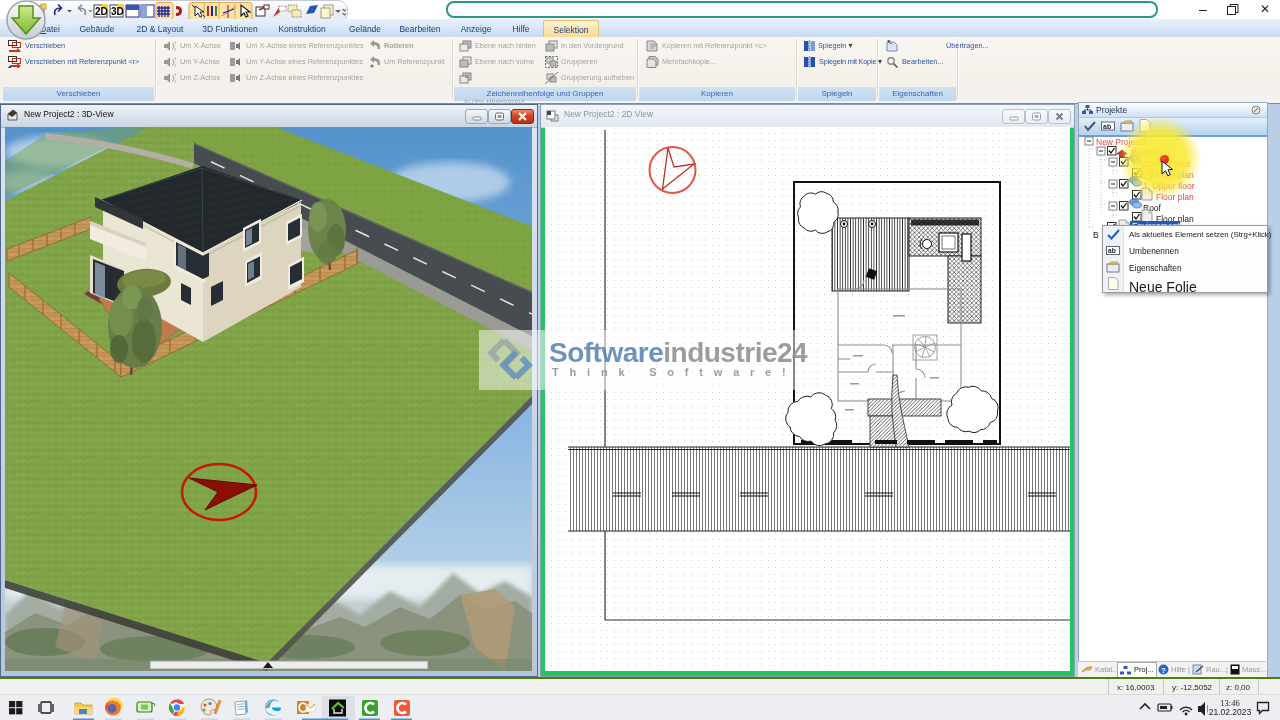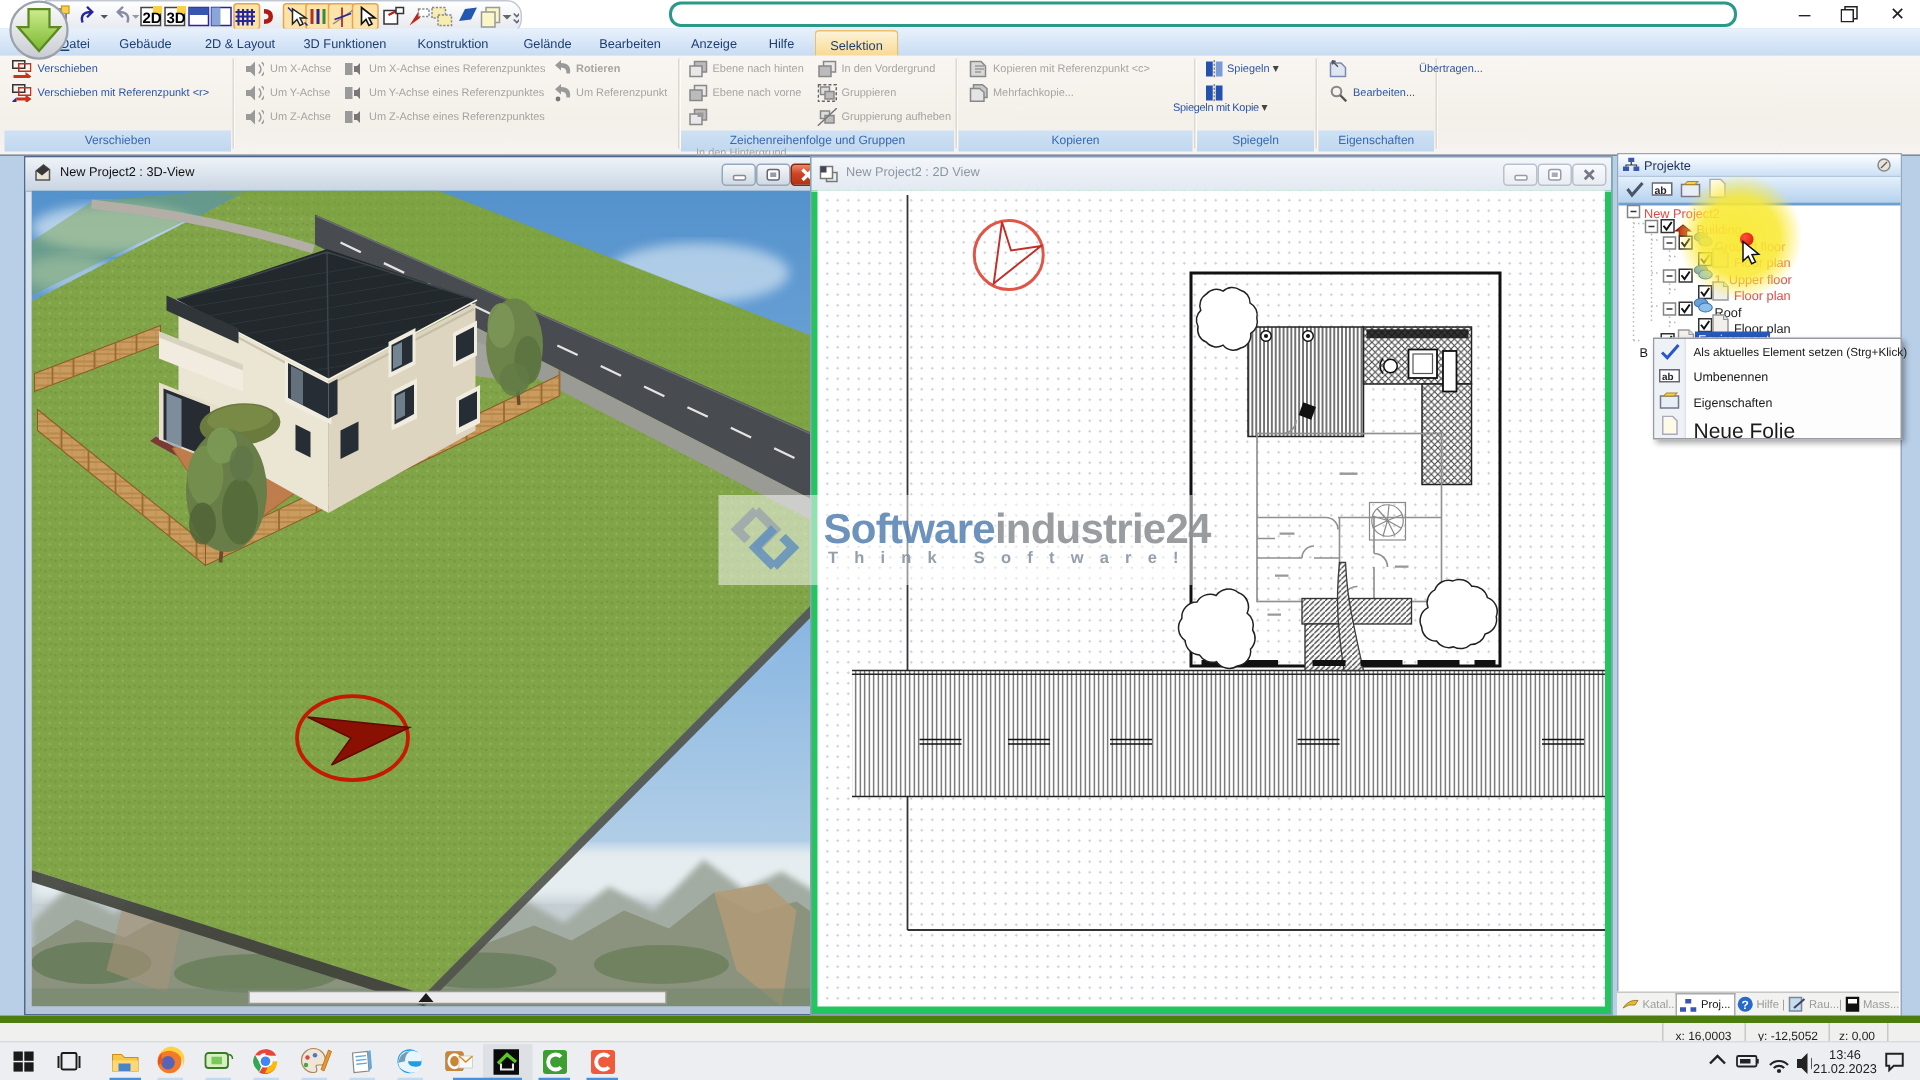--- a/index.html
+++ b/index.html
@@ -20,31 +20,31 @@
 
 #ribbon{left:0;top:37px;width:1280px;height:66px;background:linear-gradient(#f9f6f1,#f3efe9 70%,#f6f3f1);border-bottom:1px solid #85888c;}
 .grplabel{position:absolute;top:50px;height:14px;background:linear-gradient(#cfe1f4,#c0d7ef);
   color:#3767ae;font-size:8px;line-height:14px;text-align:center;}
 .gsep{position:absolute;top:2px;width:1px;height:60px;background:#ddd8cf;border-right:1px solid #fdfcfa;}
 .ritem{position:absolute;height:14px;font-size:7.3px;line-height:14px;color:#a5a4a2;white-space:nowrap;}
 .ritem.on{color:#2d55a5;}
 .ricon{position:absolute;width:13px;height:12px;}
 
 .mdiwin{position:absolute;border:1px solid #50688a;}
-#w3d{left:16px;top:104px;width:536px;height:571px;background:linear-gradient(#dde6f0,#b6c6da);padding-left:14px;}
+#w3d{left:0px;top:104px;width:536px;height:571px;background:linear-gradient(#dde6f0,#b6c6da);}
 #w2d{left:540px;top:104px;width:533px;height:571px;background:#22c55e;}
 .wtitle{position:absolute;left:0;top:0;width:100%;height:22px;font-size:11px;}
 .wbtn{position:absolute;top:4px;width:21px;height:13px;border-radius:3px;border:1px solid #98a8bc;
   background:linear-gradient(#f5f8fa,#cfd9e2);}
 .wbtn .g{position:absolute;left:0;top:0;width:100%;height:100%;}
 .wbi{background:linear-gradient(#f8fafc,#e8edf2);border-color:#b8c2cc;}
 
 #rpanel{left:1078px;top:102px;width:188px;height:575px;background:#ffffff;border:1px solid #93a7bd;}
 
-#statusbar{left:0;top:677px;width:1280px;height:17px;background:#f0f0ee;border-top:5px solid #4d7c0f;}
+#statusbar{left:0;top:677px;width:1280px;height:17px;background:#f0f0ee;border-top:2px solid #4d7c0f;}
 #taskbar{left:0;top:694px;width:1280px;height:26px;background:#eceef1;border-top:1px solid #d9dbde;}
 .tseg{position:absolute;font-size:9px;color:#222;}
 </style>
 </head>
 <body>
 <div id="screen">
   <div class="abs" id="titlebar"></div>
   <div class="abs" id="qat"></div>
 
   <svg class="abs" style="left:32px;top:2px;" width="314" height="18" viewBox="0 0 314 18">
@@ -291,21 +291,21 @@
         <rect x="1" y="1" width="4.5" height="10" fill="#2450b0"></rect>
         <rect x="7.5" y="1" width="4.5" height="10" fill="#7a9ad8"></rect>
         <path d="M6.5 0 v12" stroke="#888" stroke-dasharray="1.5 1"></path>
       </svg>
     <div class="ritem on" style="left:818px;top:2px;">Spiegeln <span style="color:#444;font-size:8px;">▾</span></div>
     <svg class="ricon" style="left:803px;top:19px;" viewBox="0 0 13 12">
         <rect x="1" y="1" width="4.5" height="10" fill="#2450b0"></rect>
         <rect x="7.5" y="1" width="4.5" height="10" fill="#2450b0"></rect>
         <path d="M6.5 0 v12" stroke="#888" stroke-dasharray="1.5 1"></path>
       </svg>
-    <div class="ritem on" style="left:782px;top:18px;letter-spacing:-0.2px;margin-top:10px;">Spiegeln mit Kopie <span style="color:#444;font-size:8px;">▾</span></div>
+    <div class="ritem on" style="left:819px;top:18px;letter-spacing:-0.2px;">Spiegeln mit Kopie <span style="color:#444;font-size:8px;">▾</span></div>
 
     <svg class="ricon" style="left:886px;top:3px;" viewBox="0 0 13 12">
         <path d="M1 2 h7 l3 3 v6 h-10z" fill="#dfe6f2" stroke="#7a8ab0"></path>
         <path d="M2 0.5 l4 4 M2 0.5 l2.5 0.5 M2 0.5 l0.5 2.5" stroke="#555" fill="none"></path>
       </svg>
     <div class="ritem on" style="left:902px;top:2px;margin-left:44px;">Übertragen...</div>
     <svg class="ricon" style="left:886px;top:19px;" viewBox="0 0 13 12">
         <circle cx="5" cy="5" r="3.2" fill="none" stroke="#888" stroke-width="1.4"></circle>
         <path d="M7.5 7.5 l4 4" stroke="#555" stroke-width="1.6"></path>
       </svg>
@@ -865,19 +865,19 @@
     </svg>
     <svg class="abs" style="left:1138px;top:4px;" width="70" height="18" viewBox="0 0 70 18">
       <path d="M2 10 L7 5 L12 10" fill="none" stroke="#222" stroke-width="1.6"></path>
       <rect x="20" y="5" width="13" height="7" rx="1" fill="none" stroke="#222" stroke-width="1.2"></rect>
         <rect x="22" y="7" width="7" height="3" fill="#222"></rect>
         <rect x="33" y="7" width="1.5" height="3" fill="#222"></rect>
       <path d="M42 11 a8 8 0 0 1 12 0 M44.5 13 a5 5 0 0 1 7 0" fill="none" stroke="#222" stroke-width="1.4"></path>
         <circle cx="48" cy="15" r="1.4" fill="#222"></circle>
       <path d="M60 7 v6 h3 l4 4 V3 l-4 4z M69.5 6 a6 6 0 0 1 0 8" fill="#222" stroke="none"></path>
     </svg>
-    <div class="tseg" style="left:1206px;top:2.5px;width:48px;text-align:center;font-size:8.5px;">13:46</div>
+    <div class="tseg" style="left:1206px;top:2.5px;width:48px;text-align:center;font-size:8.5px;font-family:Liberation Serif, serif;">13:46</div>
     <div class="tseg" style="left:1202px;top:12px;width:56px;text-align:center;font-size:8.5px;">21.02.2023</div>
     <svg class="abs" style="left:1256px;top:6px;" width="14" height="14" viewBox="0 0 14 14">
       <path d="M1.5 1.5 h11 v8 h-6 l-3 3 v-3 h-2z" fill="none" stroke="#222" stroke-width="1.3"></path>
     </svg>
   </div>
 </div>
 
 </body></html>

